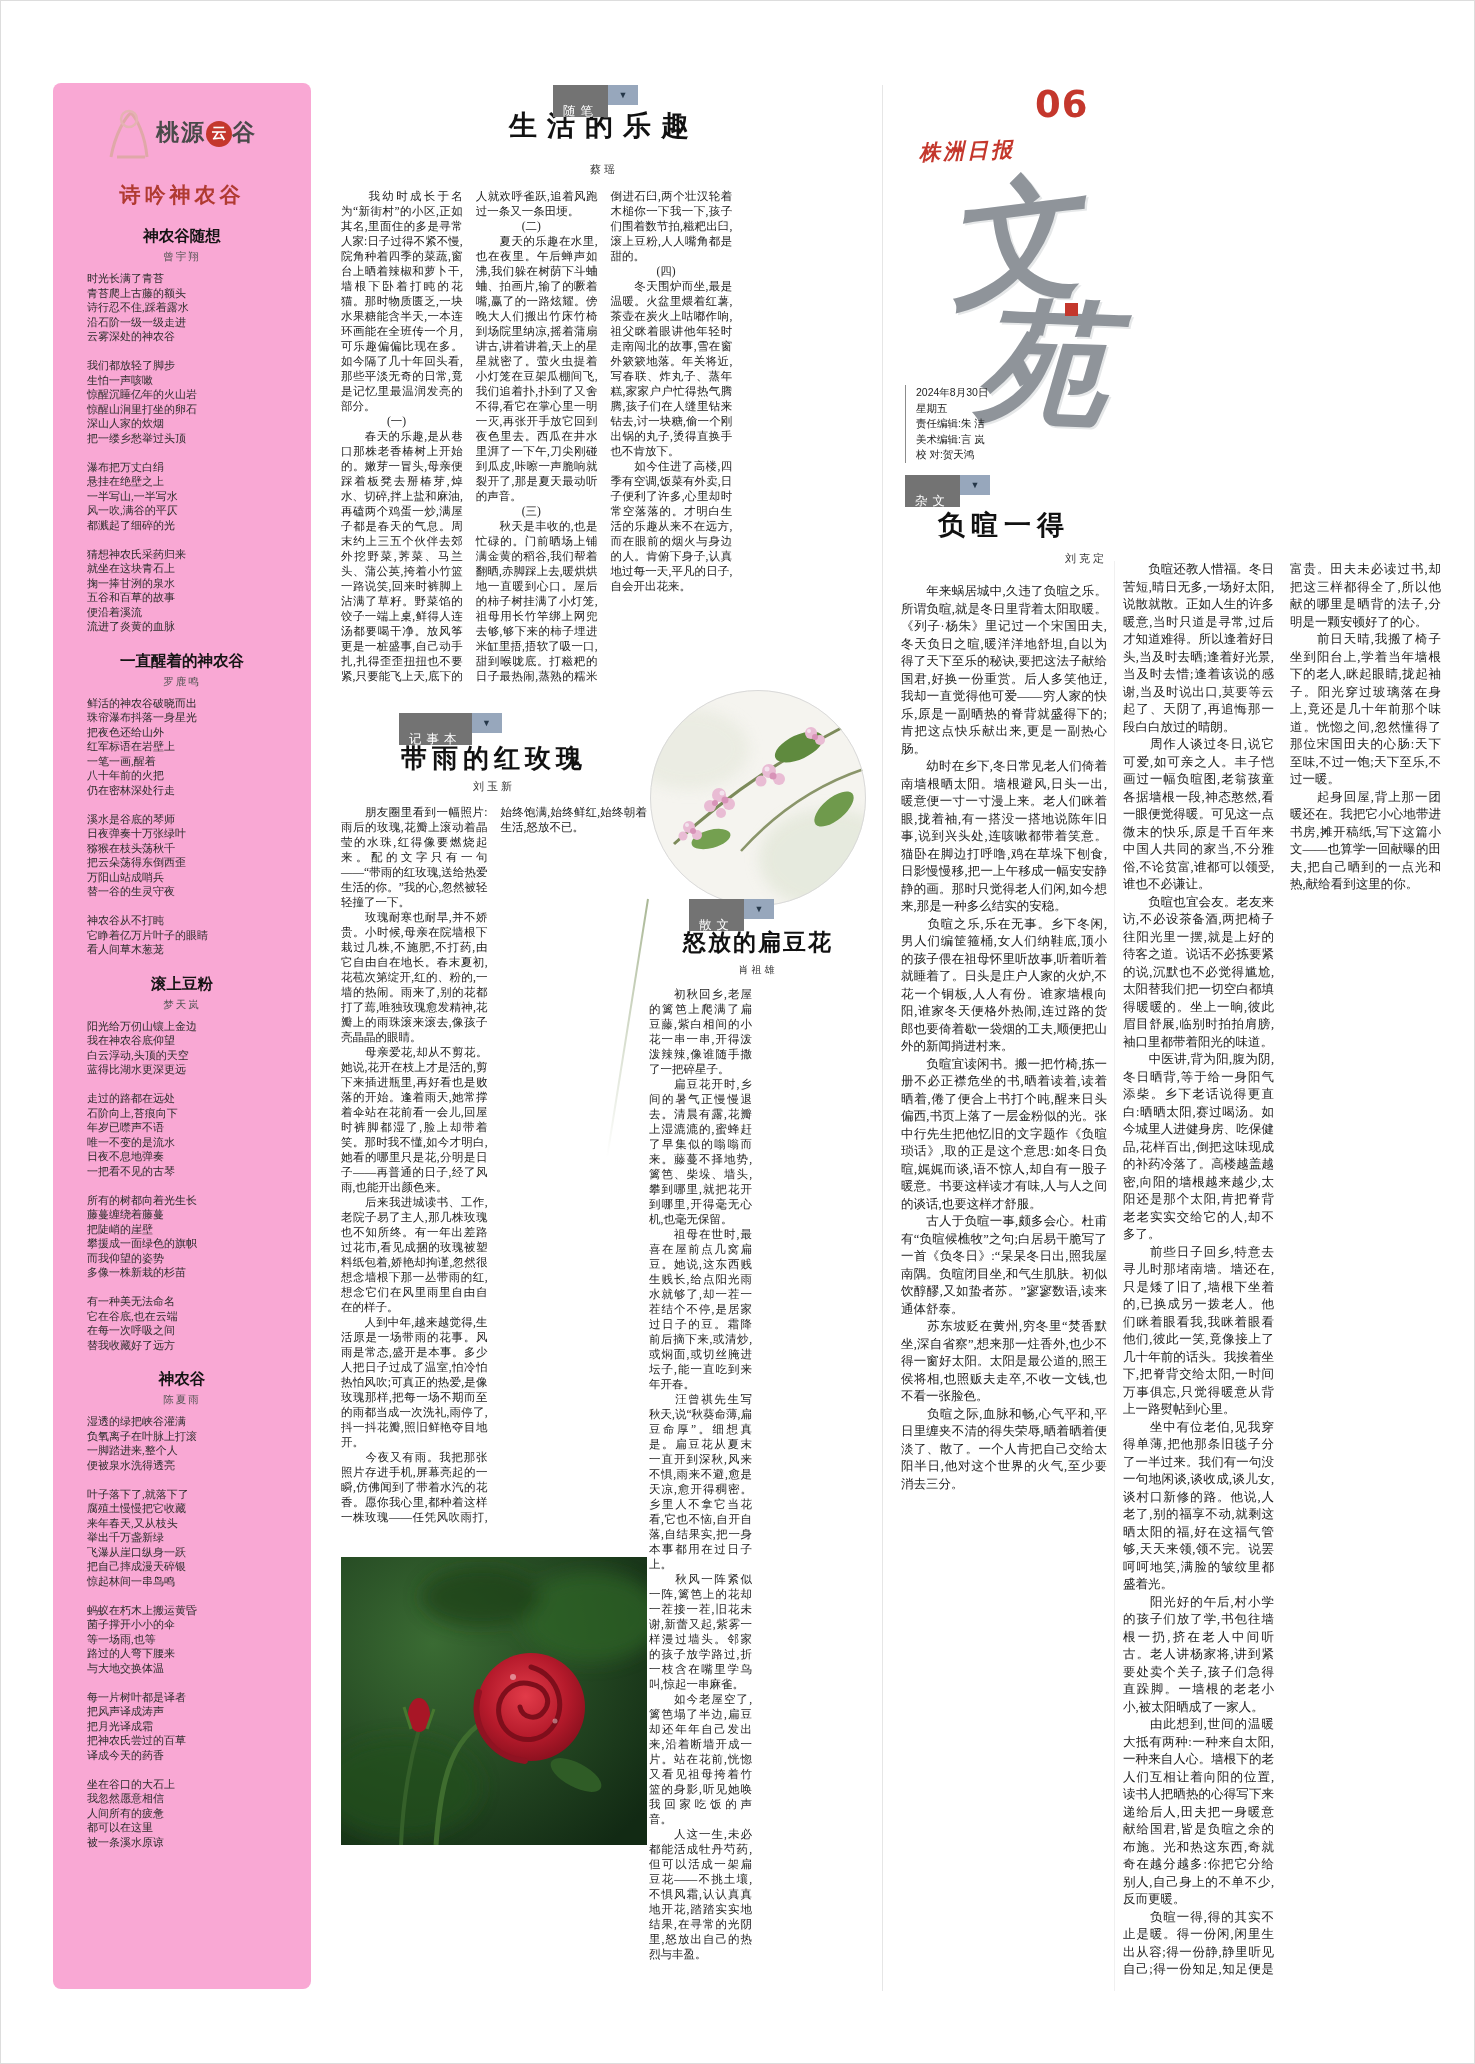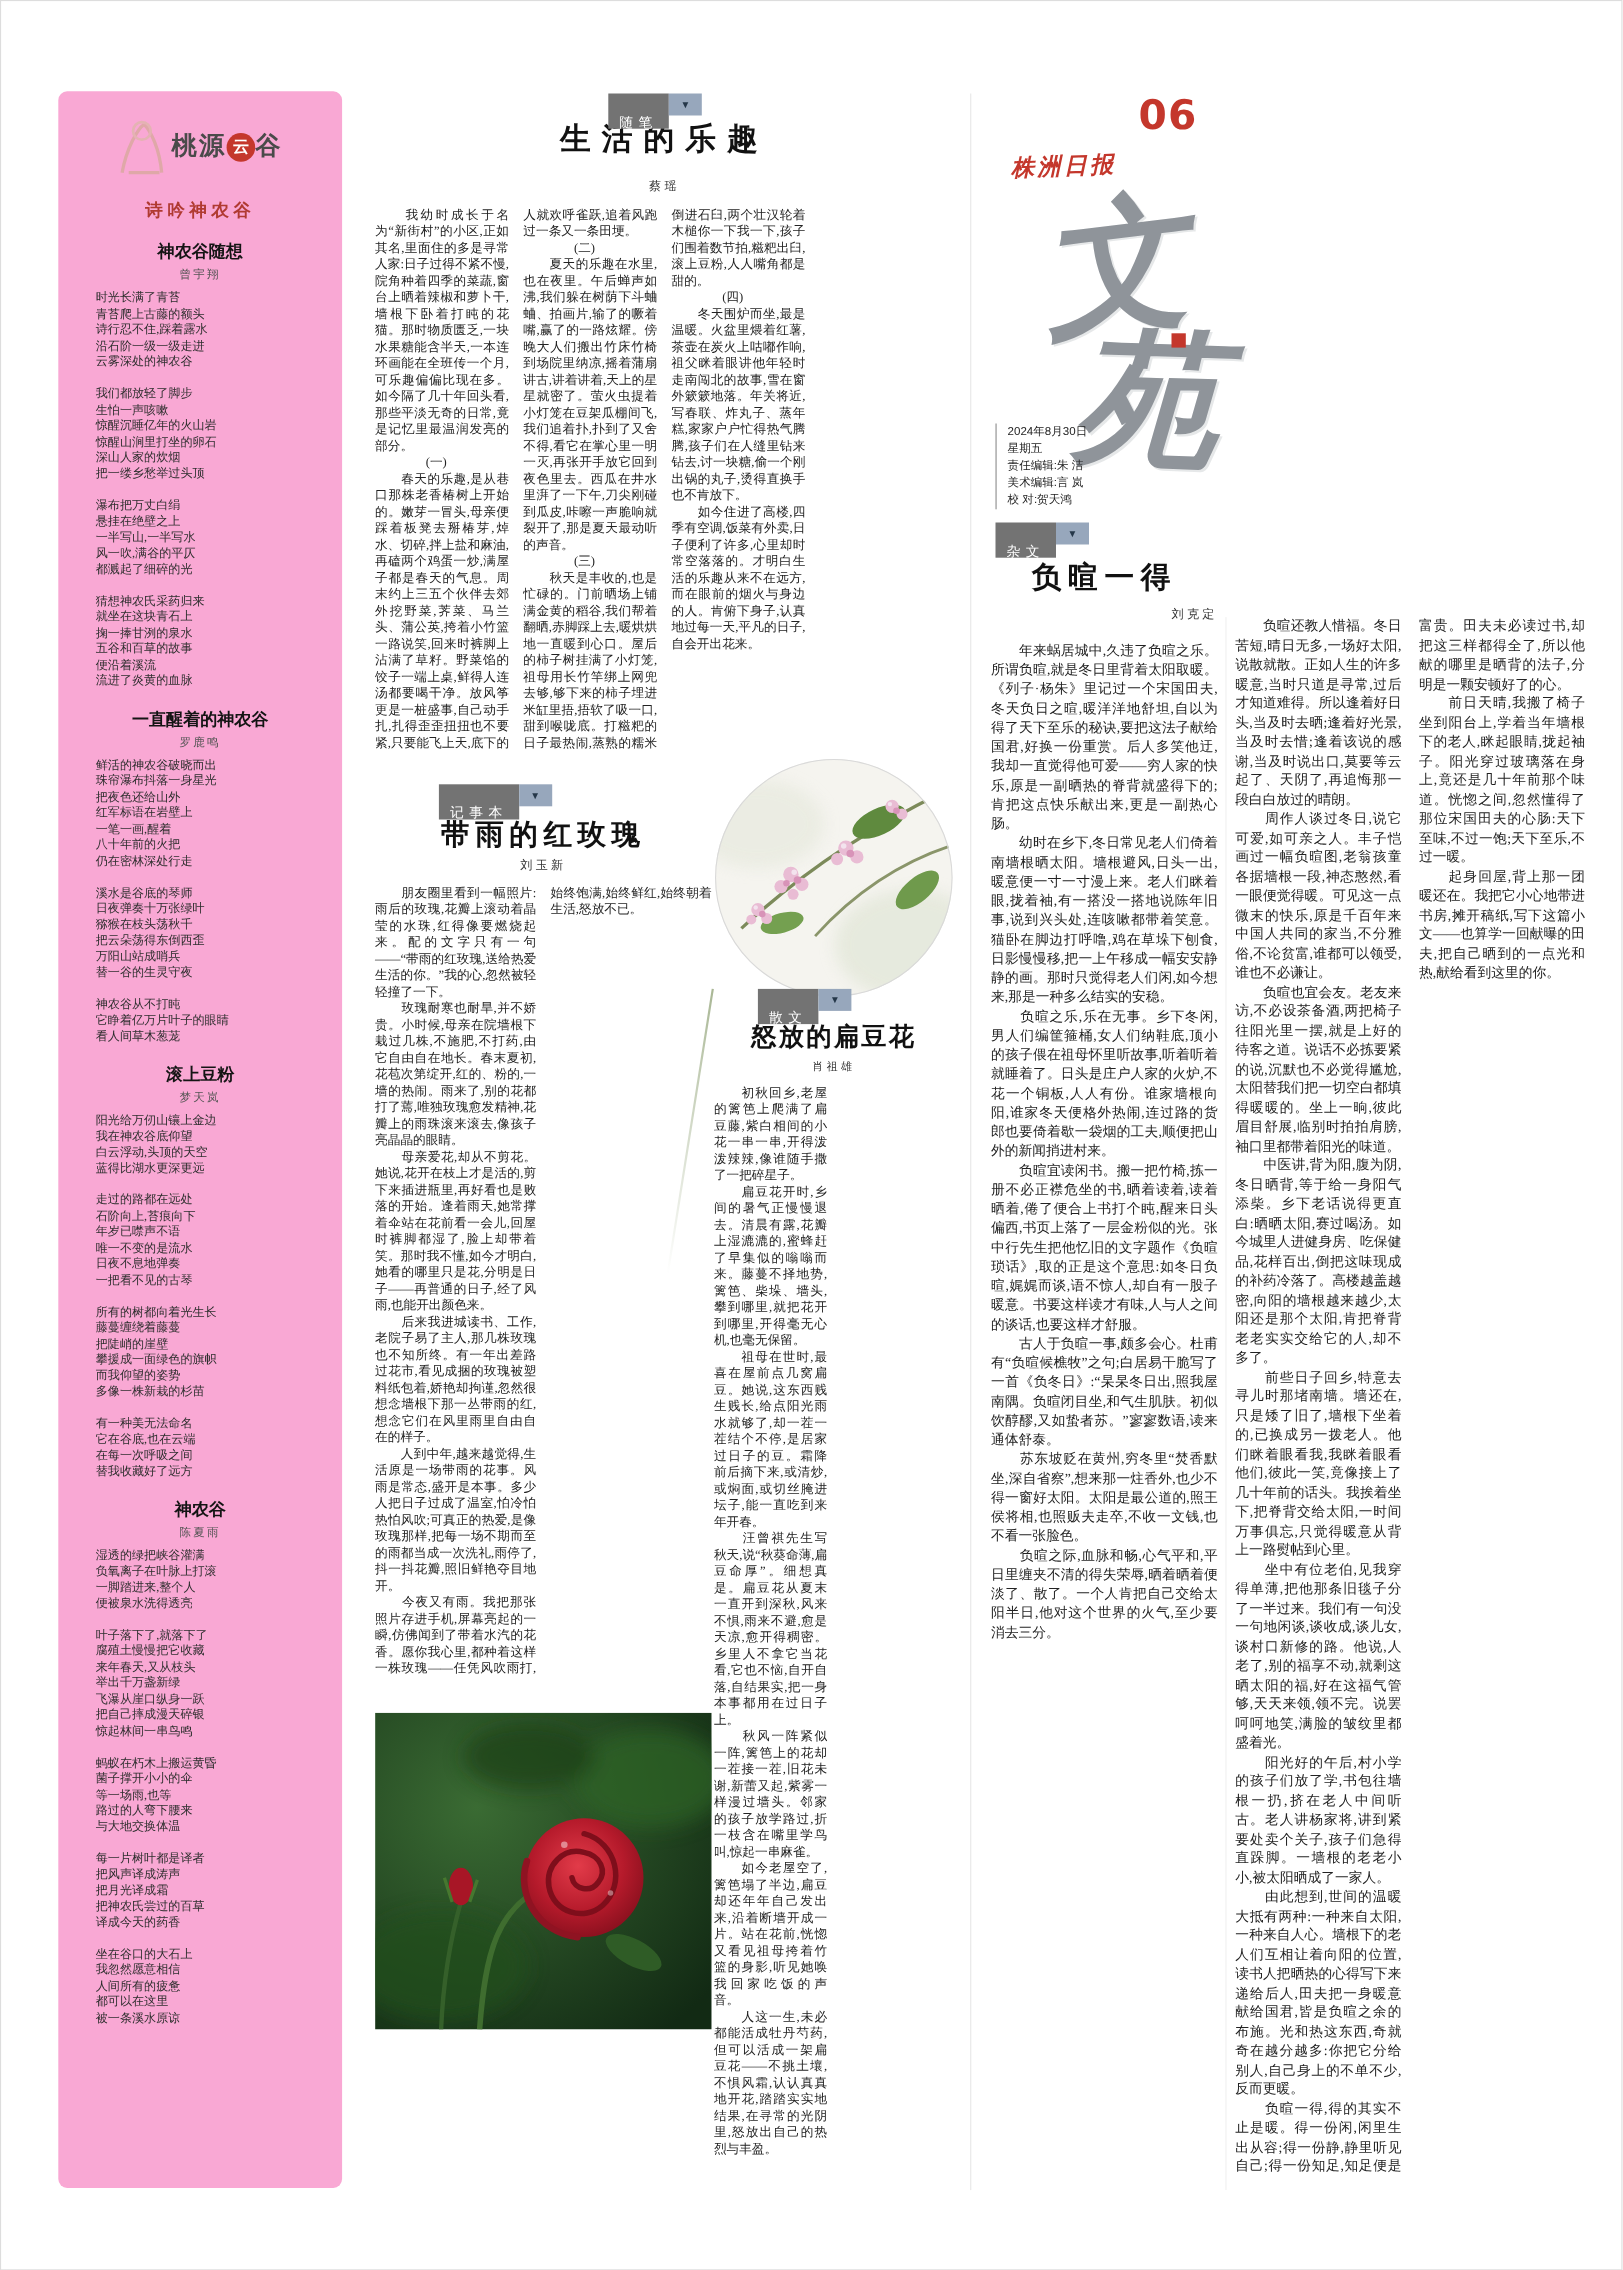--- a/index.html
+++ b/index.html
@@ -16,21 +16,21 @@
     position:absolute; left:52px; top:82px; width:258px; height:1906px;
     background:#f9a8d4; border-radius:8px; padding:14px 16px;
   }
   .logo { display:flex; align-items:center; justify-content:center; gap:5px; height:72px; }
   .logo-text { font-size:23px; font-weight:bold; color:#4a4a4a; letter-spacing:2px; }
   .logo-circle {
     display:inline-flex; width:26px; height:26px; border-radius:50%;
     background:#c4372c; color:#fff; font-size:15px; font-weight:bold;
     align-items:center; justify-content:center; transform:translateY(-2px);
   }
-  .poetry-title { text-align:center; font-size:16px; font-weight:bold; color:#b03a31;
+  .poetry-title { text-align:center; font-size:21px; font-weight:bold; color:#b03a31;
     letter-spacing:4px; margin-top:12px; }
   .poem { margin-top:17px; }
   .poem-title { text-align:center; font-size:15.5px; font-weight:bold; color:#141414; }
   .poem-author { text-align:center; font-size:10.5px; color:#555; margin-top:3px; letter-spacing:2px; }
   .poem-lines { margin-top:7px; padding-left:18px; font-size:11px; line-height:14.5px;
     color:#2e2e2e; white-space:pre-line; }
 
   
   .tag { position:absolute; display:flex; height:20px; z-index:3;
     font-family:"Liberation Sans", sans-serif; }

